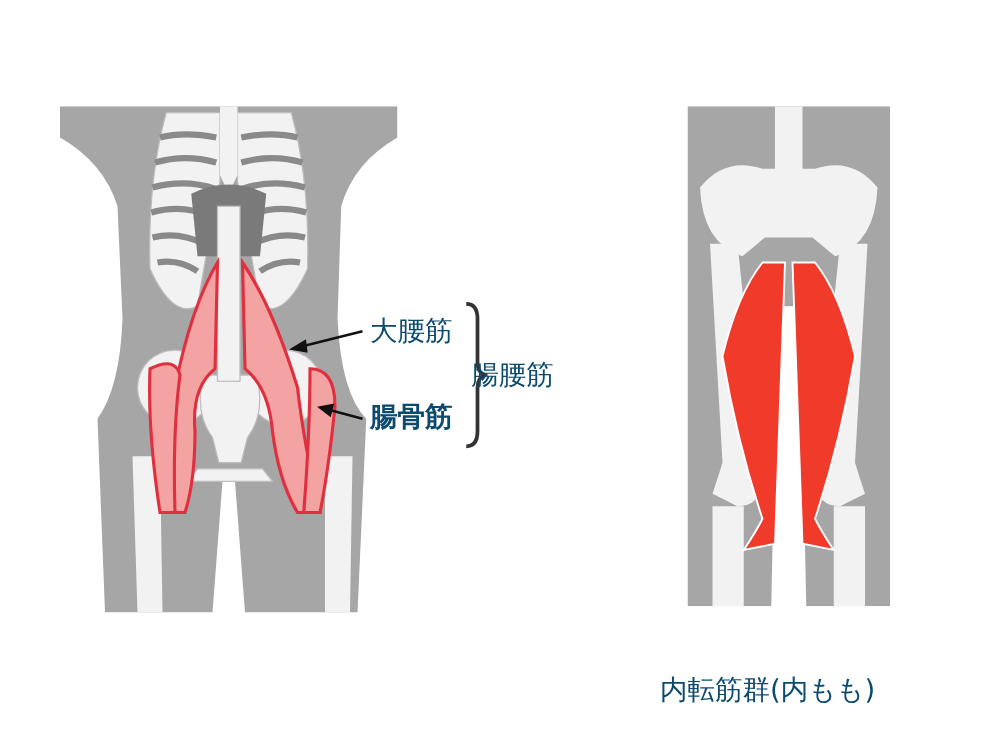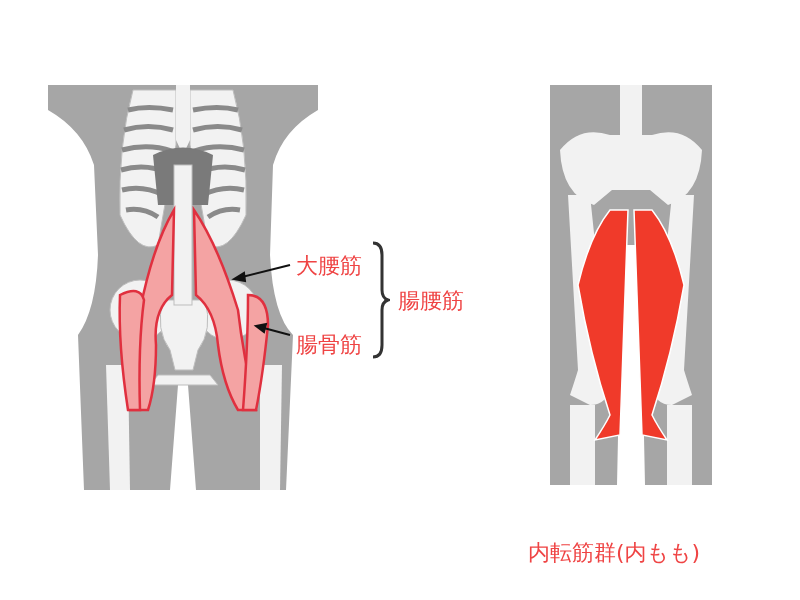--- a/index.html
+++ b/index.html
@@ -1,18 +1,18 @@
 <!DOCTYPE html>
 <html><head>
 <meta charset="utf-8">
 <style>
   html,body{margin:0;padding:0;background:#ffffff;}
   body{width:800px;height:600px;position:relative;overflow:hidden;font-family:"DejaVu Sans","Liberation Sans",sans-serif;}
   .fig{position:absolute;}
-  .label{position:absolute;font-size:22px;color:#ef4444;white-space:nowrap;line-height:1;}
+  .label{position:absolute;font-size:22px;color:#0c4a6e;white-space:nowrap;line-height:1;}
   svg{display:block;}
 </style>
 </head>
 <body>
 
 <div class="fig" style="left:48px;top:85px;width:270px;height:405px;">
   <svg width="270" height="405" viewBox="0 0 270 405">
 
     <path d="M0,0 L270,0 L270,25 Q235,45 225,80 L222,170 Q225,230 245,250 L238,405 L148,405 L140,300 L130,300 L122,405 L36,405 L30,250 Q48,225 50,170 L46,80 Q35,45 0,25 Z" fill="#a6a6a6"></path>
 
@@ -64,25 +64,25 @@
     <g stroke="#111" stroke-width="2" fill="#111">
       <line x1="242" y1="180" x2="190" y2="193"></line>
       <polygon points="186,194 196,188 197,196"></polygon>
       <line x1="242" y1="250" x2="212" y2="242"></line>
       <polygon points="208,241 218,239 216,247"></polygon>
     </g>
   </svg>
 </div>
 
 <span class="label" style="left:296px;top:255px;">大腰筋</span>
-<span class="label" style="left:296px;top:334px;">腸骨筋</span>
+<span class="label" style="left:296px;top:324px;font-weight:bold;">腸骨筋</span>
 <svg class="fig" width="20" height="120" style="left:370px;top:240px;">
   <path d="M3,3 Q12,3 12,15 L12,50 Q12,58 18,60 Q12,62 12,70 L12,105 Q12,117 3,117" fill="none" stroke="#333" stroke-width="3"></path>
 </svg>
-<span class="label" style="left:398px;top:290px;">腸腰筋</span>
+<span class="label" style="left:377px;top:290px;">腸腰筋</span>
 
 <div class="fig" style="left:550px;top:85px;width:162px;height:400px;">
   <svg width="162" height="400" viewBox="0 0 162 400">
     <path d="M0,0 L162,0 L162,400 L95,400 L90,160 L72,160 L67,400 L0,400 Z" fill="#a6a6a6"></path>
     <g fill="#f2f2f2">
       <path d="M10,65 Q30,40 60,50 L102,50 Q132,40 152,65 Q150,110 118,120 L100,105 L62,105 L44,120 Q12,110 10,65 Z"></path>
       <rect x="70" y="0" width="22" height="55"></rect>
     </g>
     <g fill="#f2f2f2">
       <path d="M18,110 L40,110 L60,300 Q58,320 40,320 L20,310 Q25,295 28,285 Z"></path>

